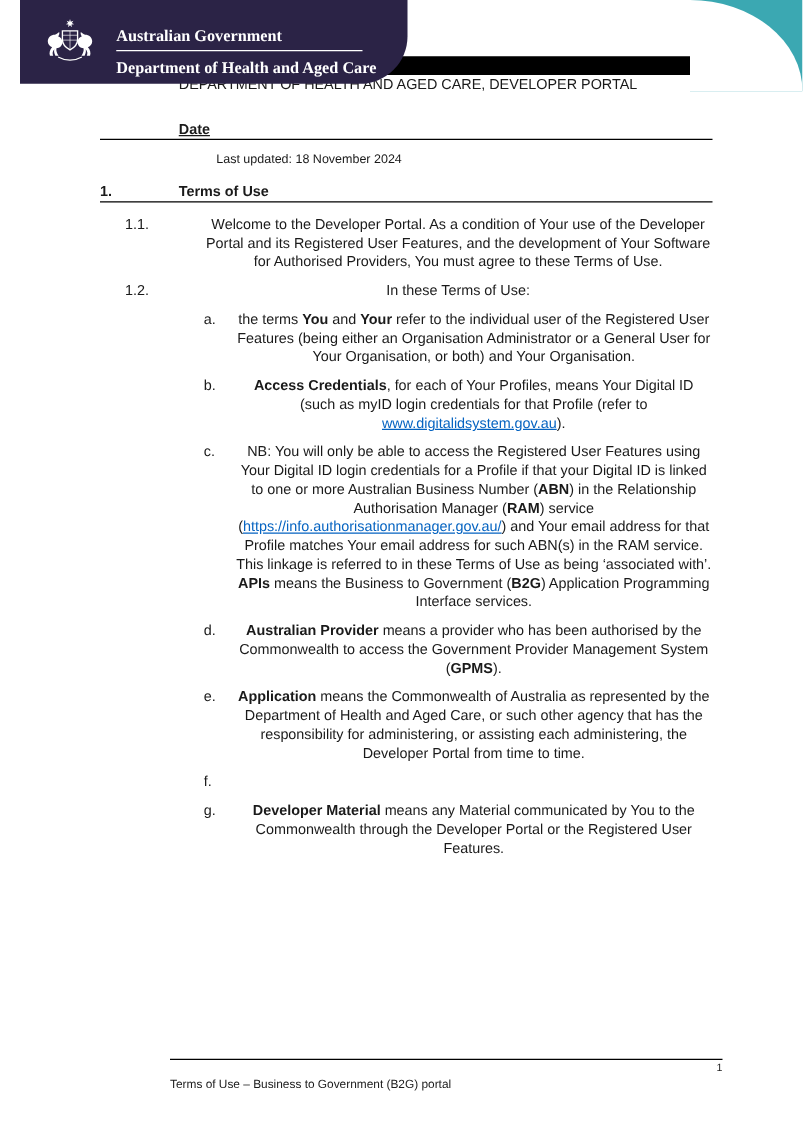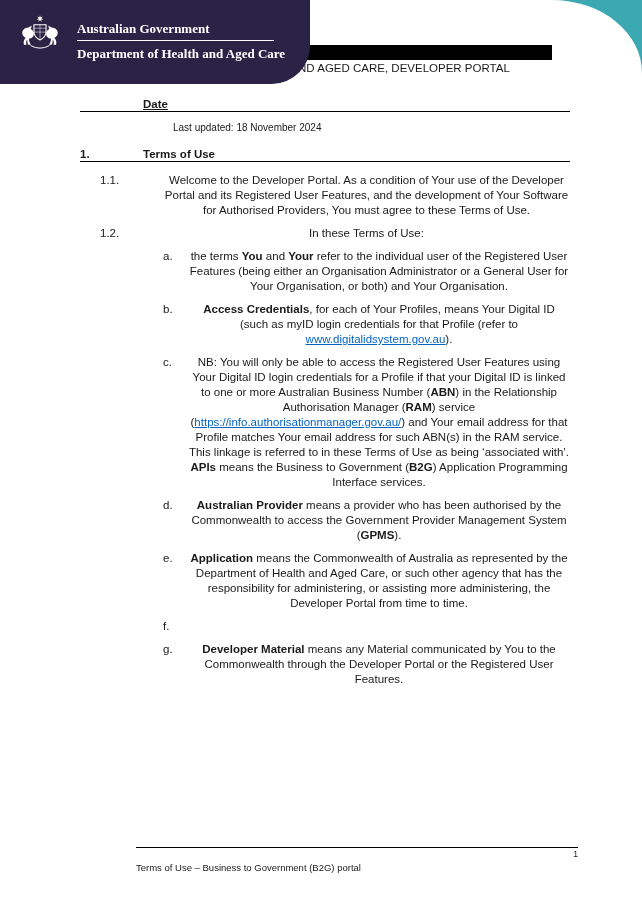--- a/index.html
+++ b/index.html
@@ -19,22 +19,22 @@
     background: var(--accent, #3BA8B2);
   }
   .teal-corner::after {
     content: ""; position: absolute; inset: 0;
     background: #ffffff;
     border-top-right-radius: 100% 100%;
   }
 
   
   .banner {
-    position: absolute; top: 0; left: 0;
-    width: 310px; height: 84px;
+    position: absolute; top: 0; left: 16px;
+    width: 310px; height: 67px;
     background: var(--banner, #2B2346);
     border-bottom-right-radius: 38px;
     z-index: 2;
   }
   .coa { position: absolute; left: 14px; top: 8px; }
   .banner-text {
     position: absolute; left: 77px; top: 21px;
     color: #fff;
     font-family: "Liberation Serif", serif;
     font-weight: bold;
@@ -133,21 +133,21 @@
       <div class="clause level2">
         <span class="clause-label">c.</span>
         <div class="clause-text"><span>NB: You will only be able to access the Registered User Features using Your Digital ID login credentials for a Profile if that your Digital ID is linked to one or more Australian Business Number (</span><span class="b">ABN</span><span>) in the Relationship Authorisation Manager (</span><span class="b">RAM</span><span>) service (</span><a href="#" class="lnk">https://info.authorisationmanager.gov.au/</a><span>) and Your email address for that Profile matches Your email address for such ABN(s) in the RAM service. This linkage is referred to in these Terms of Use as being ‘associated with’. </span><span class="b">APIs</span><span> means the Business to Government (</span><span class="b">B2G</span><span>) Application Programming Interface services.</span></div>
       </div>
       <div class="clause level2">
         <span class="clause-label">d.</span>
         <div class="clause-text"><span class="b">Australian Provider</span><span> means a provider who has been authorised by the Commonwealth to access the Government Provider Management System (</span><span class="b">GPMS</span><span>).</span></div>
       </div>
       <div class="clause level2">
         <span class="clause-label">e.</span>
-        <div class="clause-text"><span class="b">Application</span><span> means the Commonwealth of Australia as represented by the Department of Health and Aged Care, or such other agency that has the responsibility for administering, or assisting more administering, the Developer Portal from time to time.</span></div>
+        <div class="clause-text"><span class="b">Application</span><span> means the Commonwealth of Australia as represented by the Department of Health and Aged Care, or such other agency that has the responsibility for administering, or assisting each administering, the Developer Portal from time to time.</span></div>
       </div>
       <div class="clause level2">
         <span class="clause-label">f.</span>
       </div>
       <div class="clause level2">
         <span class="clause-label">g.</span>
         <div class="clause-text"><span class="b">Developer Material</span><span> means any Material communicated by You to the Commonwealth through the Developer Portal or the Registered User Features.</span></div>
       </div>
     </div>
 </main>

